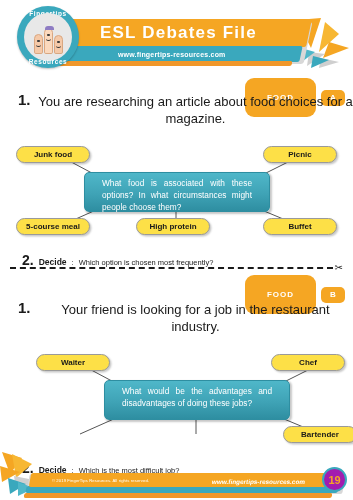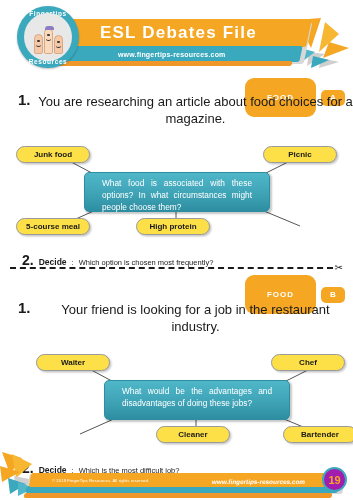--- a/index.html
+++ b/index.html
@@ -244,20 +244,21 @@
 
       <div class="opt" style="left:16px;  top:12px;">Junk food</div>
       <div class="opt" style="right:16px; top:12px;">Picnic</div>
 
       <div class="centerbox">
         <span>What food is associated with these options? In what circumstances might people choose them?</span>
       </div>
 
       <div class="opt" style="left:16px;  top:84px;">5-course meal</div>
       <div class="opt" style="left:136px; top:84px;">High protein</div>
+      <div class="opt" style="right:16px; top:84px;">Buffet</div>
     </div>
 
     <div class="decide-row" style="margin-top:8px;">
       <span class="decide-num">2.</span>
       <span class="decide-label">Decide</span>
         <span class="decide-q">:</span>
       <span class="decide-q">Which option is chosen most frequently?</span>
     </div>
   </div>
 
@@ -286,21 +287,20 @@
         <line x1="300" y1="92" x2="252" y2="72" stroke="#555" stroke-width="1"></line>
       </svg>
 
       <div class="opt" style="left:16px;  top:12px;">Waiter</div>
       <div class="opt" style="right:28px; top:12px;">Chef</div>
 
       <div class="centerbox">
         <span>What would be the advantages and disadvantages of doing these jobs?</span>
       </div>
 
-      <div class="opt" style="left:136px; top:84px;">Cleaner</div>
       <div class="opt" style="right:16px; top:84px;">Bartender</div>
     </div>
 
     <div class="decide-row" style="margin-top:8px;">
       <span class="decide-num">2.</span>
       <span class="decide-label">Decide</span>
         <span class="decide-q">:</span>
       <span class="decide-q">Which is the most difficult job?</span>
     </div>
   </div>

